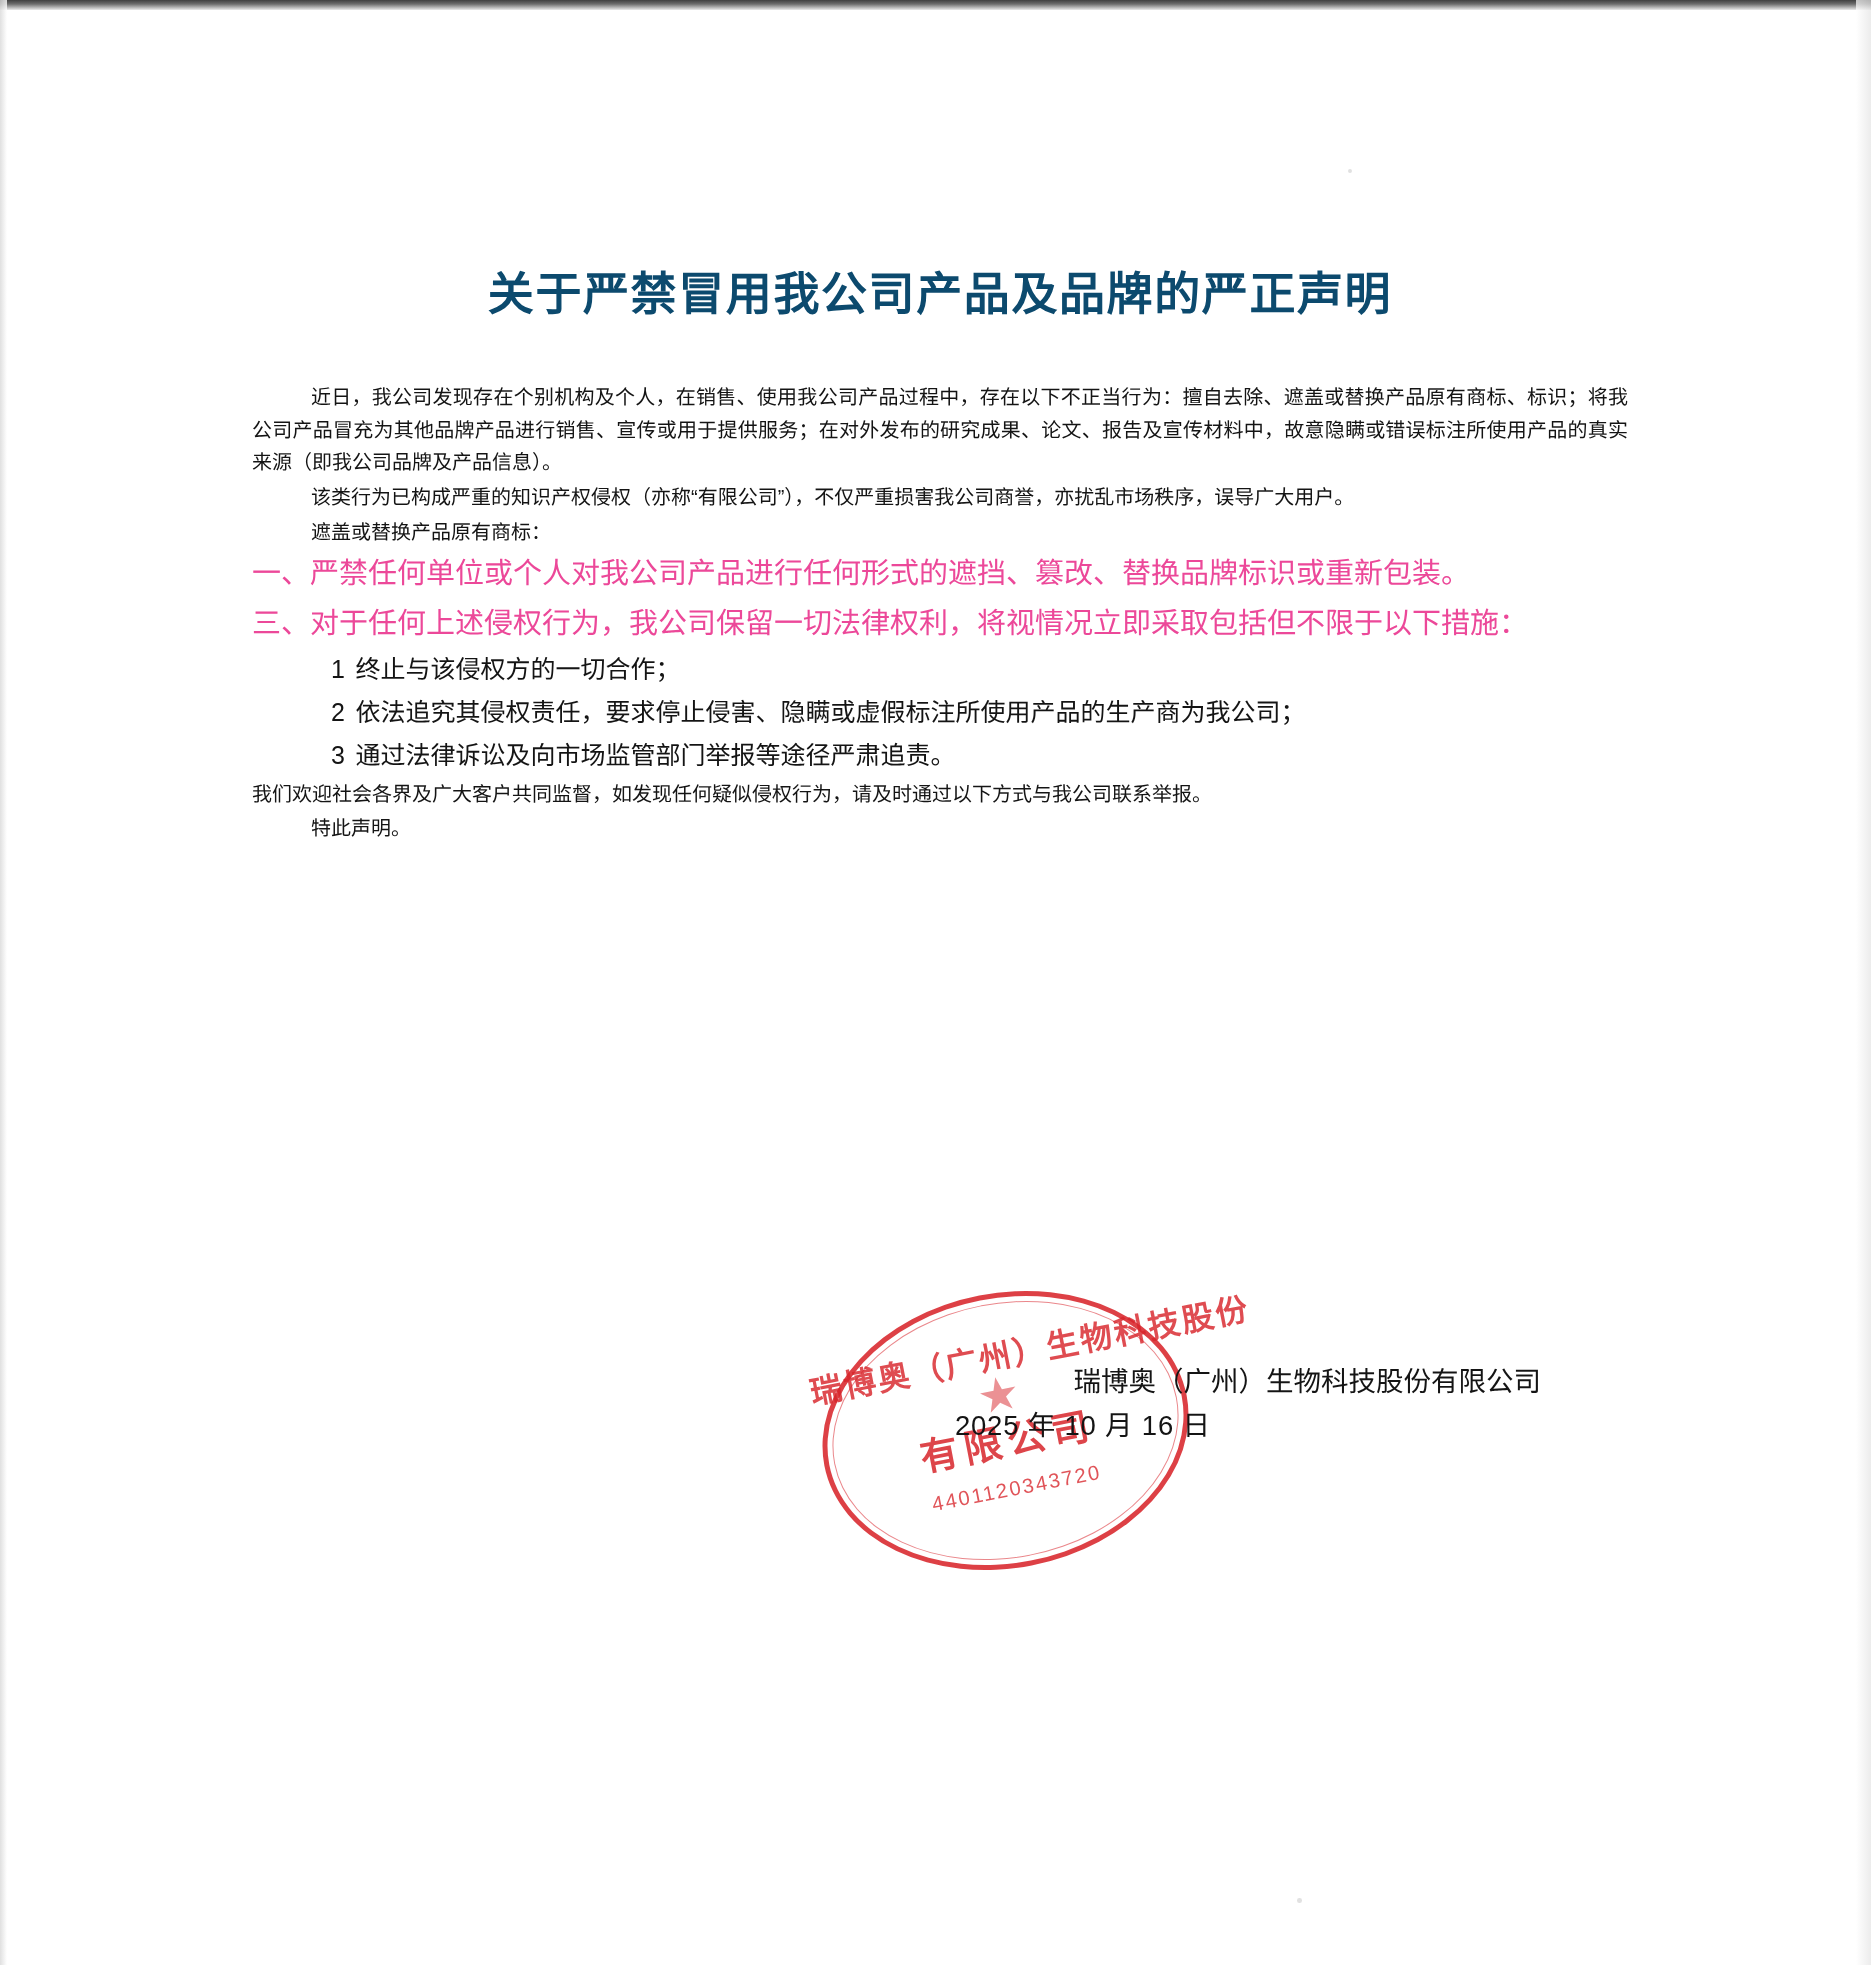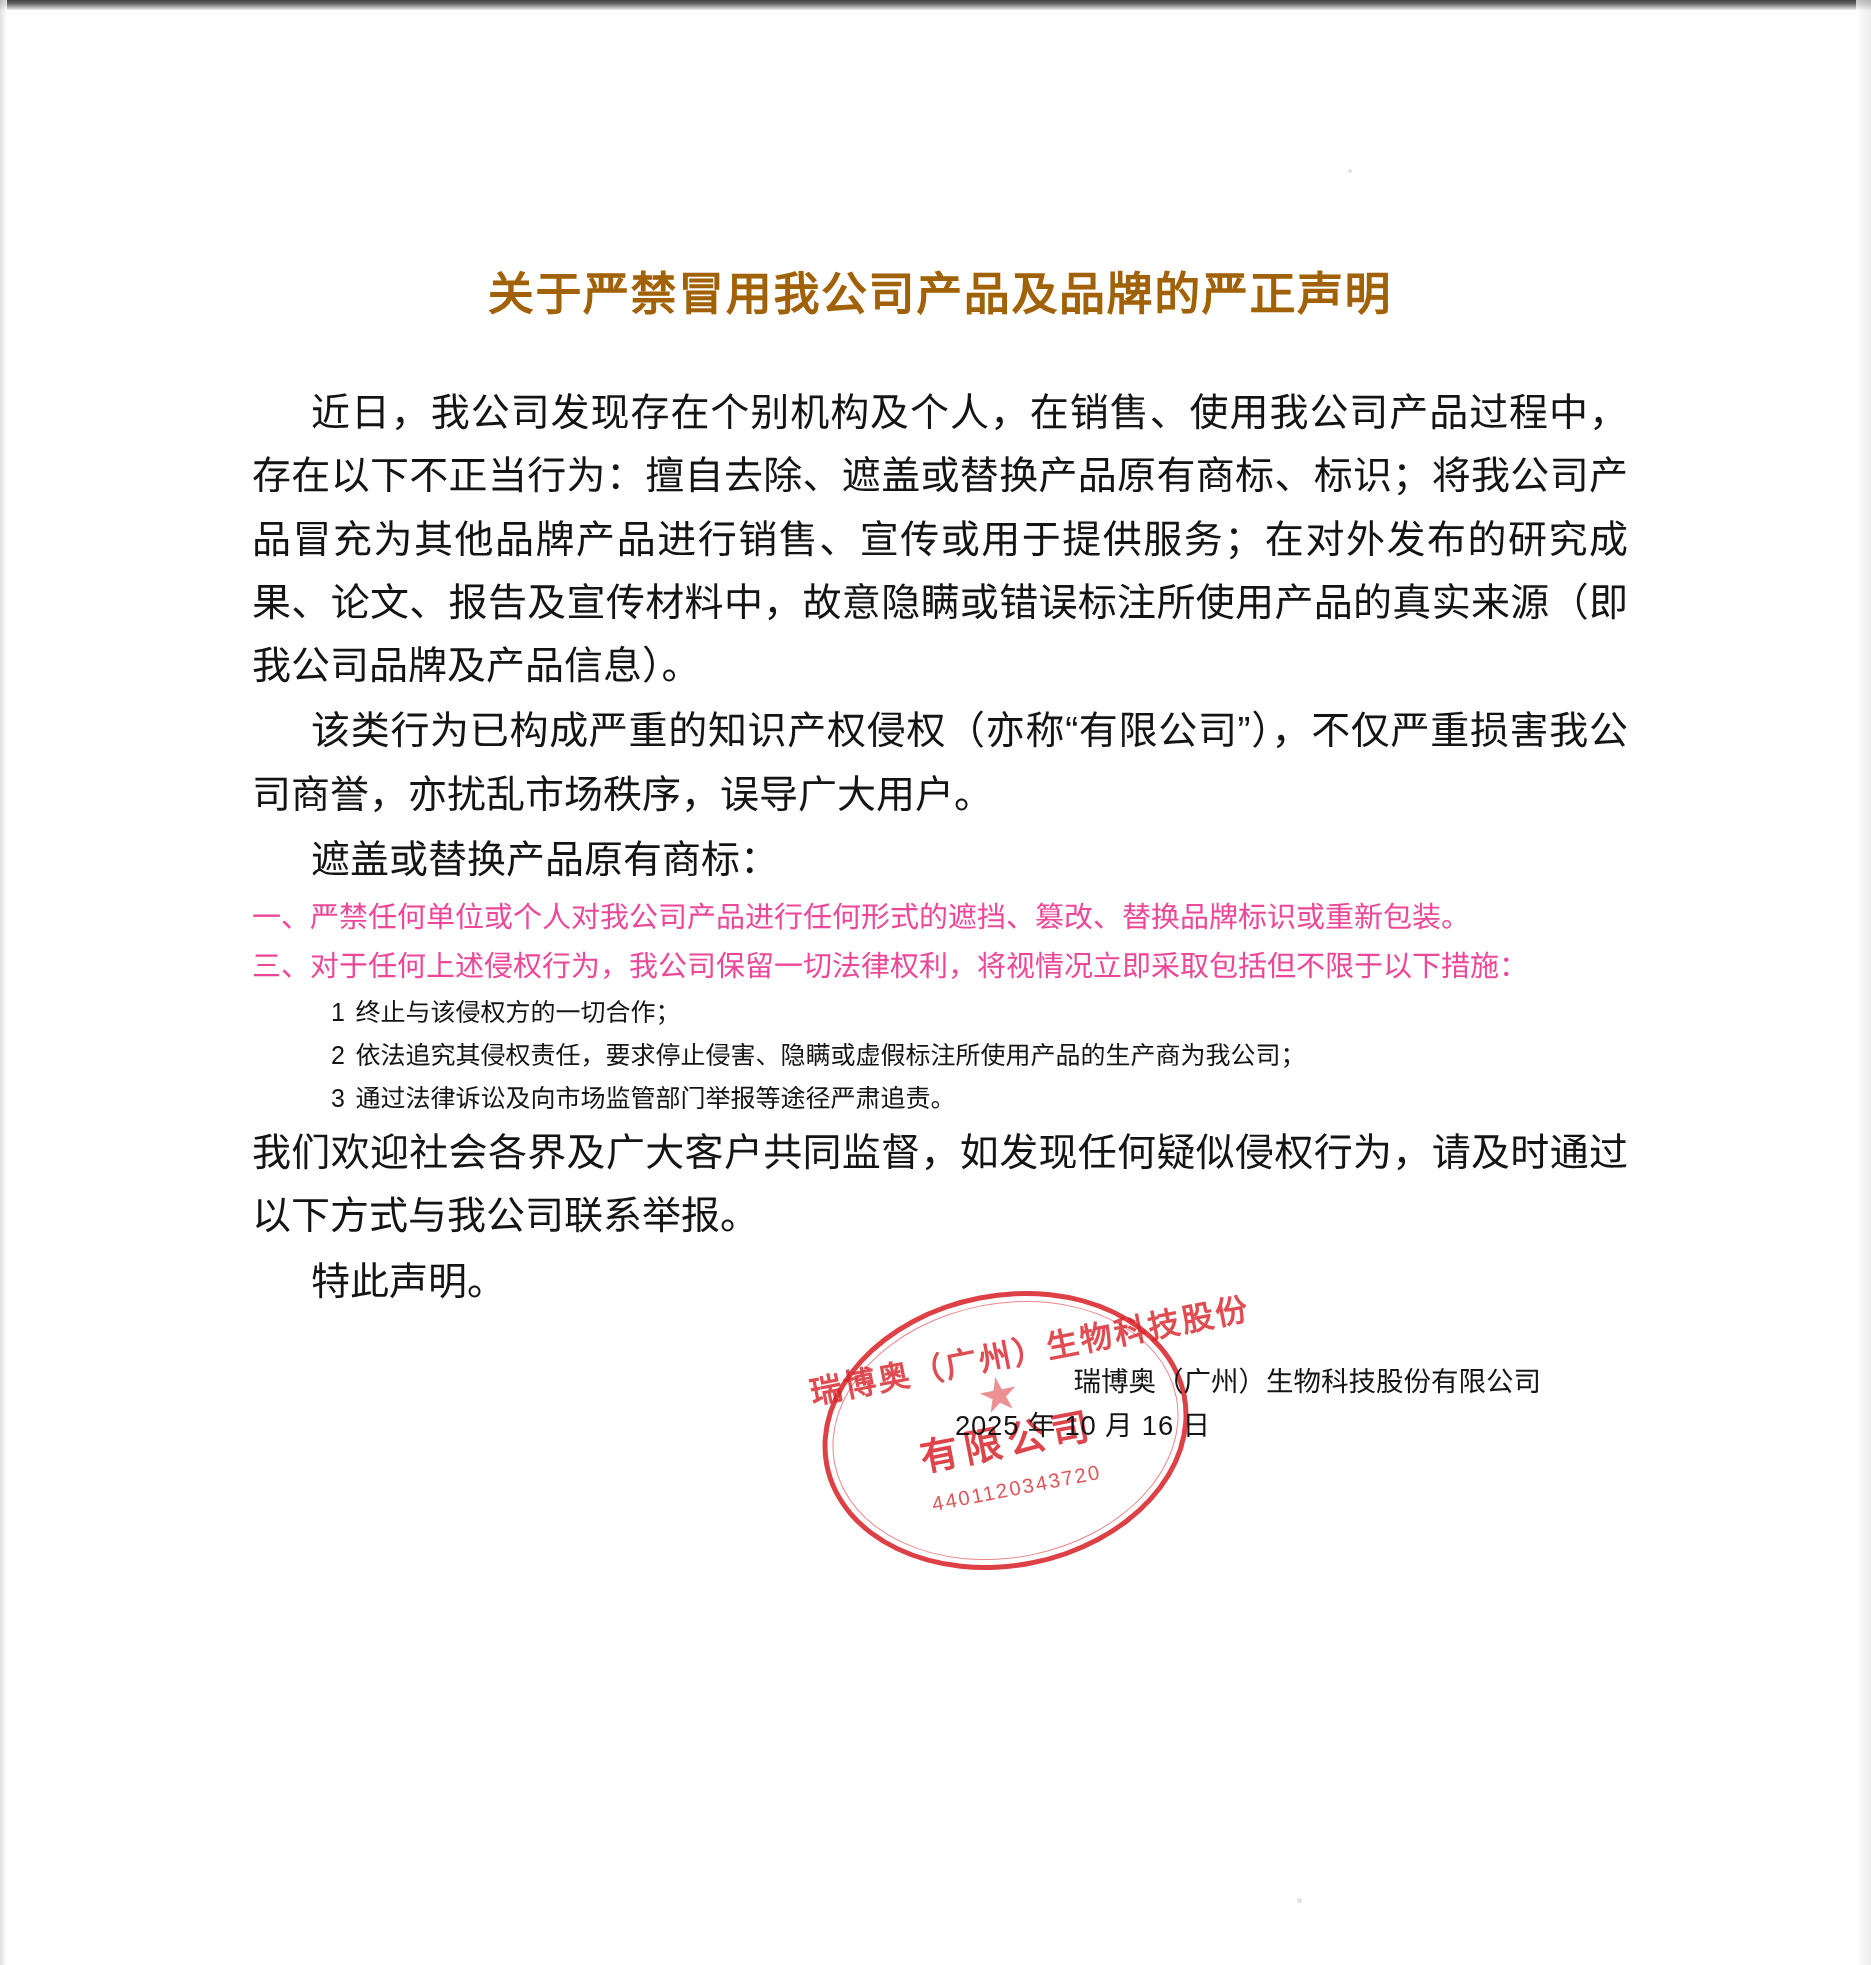--- a/index.html
+++ b/index.html
@@ -47,26 +47,26 @@
     position: absolute;
     left: 252px;
     top: 267px;
     width: 1376px;
   }
   .doc-title {
     text-align: center;
     font-size: 46px;
     font-weight: bold;
     letter-spacing: 1.6px;
-    color: #a16207;
+    color: #0c4a6e;
     margin: 0 0 59px 0;
     line-height: 1.2;
   }
   .para {
-    font-size: 39px;
+    font-size: 20px;
     line-height: 1.62;
     color: #141414;
     text-align: justify;
     text-justify: inter-ideograph;
     margin: 0 0 2.4px 0;
   }
   .indent {
     text-indent: 59px;
   }
   .clause {

